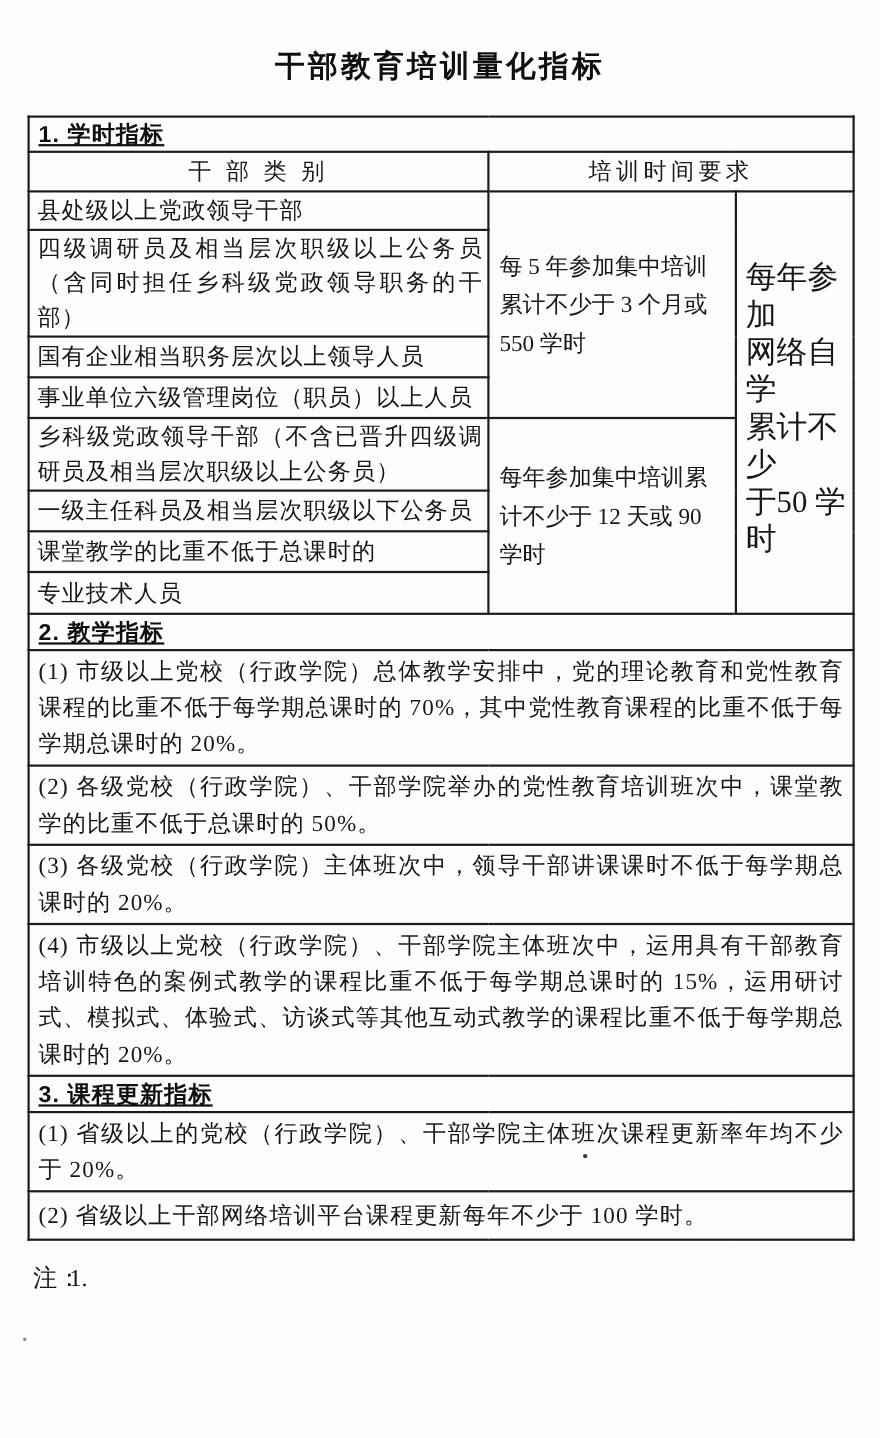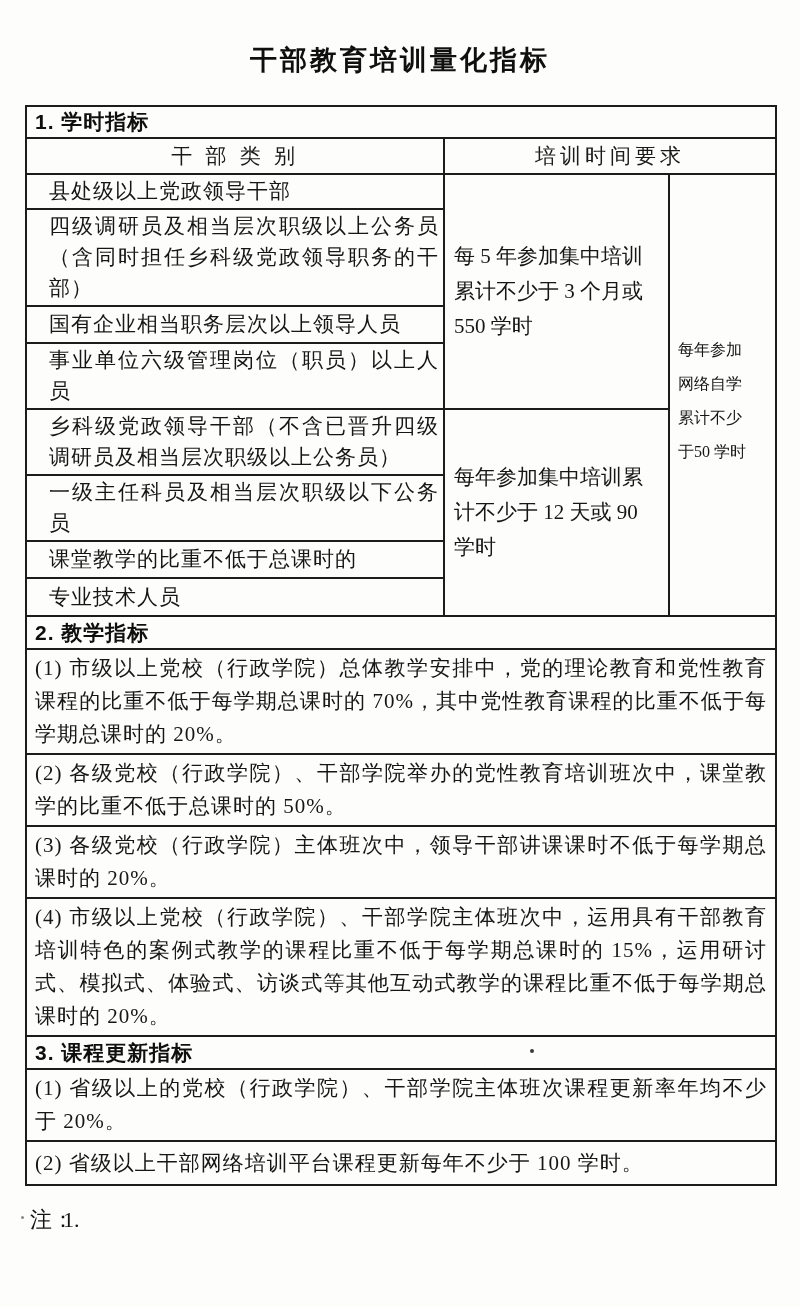--- a/index.html
+++ b/index.html
@@ -32,46 +32,47 @@
     overflow:hidden;
   }
   tr.sec-head td {
     font-family:"Liberation Sans", sans-serif;
     font-weight:bold;
     font-size:21px;
     letter-spacing:1px;
     padding:1px 6px 1px 8px;
     vertical-align:middle;
     color:#0f0f0f;
+    text-decoration:underline;
   }
   tr.col-head td {
     text-align:center;
     font-size:21px;
     letter-spacing:4px;
     vertical-align:middle;
     color:#1a1a1a;
     margin-top:48px;
   }
   td.cat {
     font-size:21px;
     letter-spacing:1px;
     line-height:31px;
-    padding:1px 4px 1px 22px;
+    padding:1px 4px 1px 7px;
     text-align:justify;
     vertical-align:middle;
   }
   td.req {
     font-size:21px;
     line-height:35px;
     padding:2px 4px 2px 9px;
     vertical-align:middle;
     white-space:pre-line;
   }
   td.req-annual {
-    font-size:16px;
+    font-size:28px;
     line-height:34px;
     padding:14px 2px 2px 8px;
     vertical-align:middle;
     white-space:pre-line;
   }
   td.para {
     font-size:21px;
     letter-spacing:1px;
     line-height:33px;
     padding:2px 8px;

